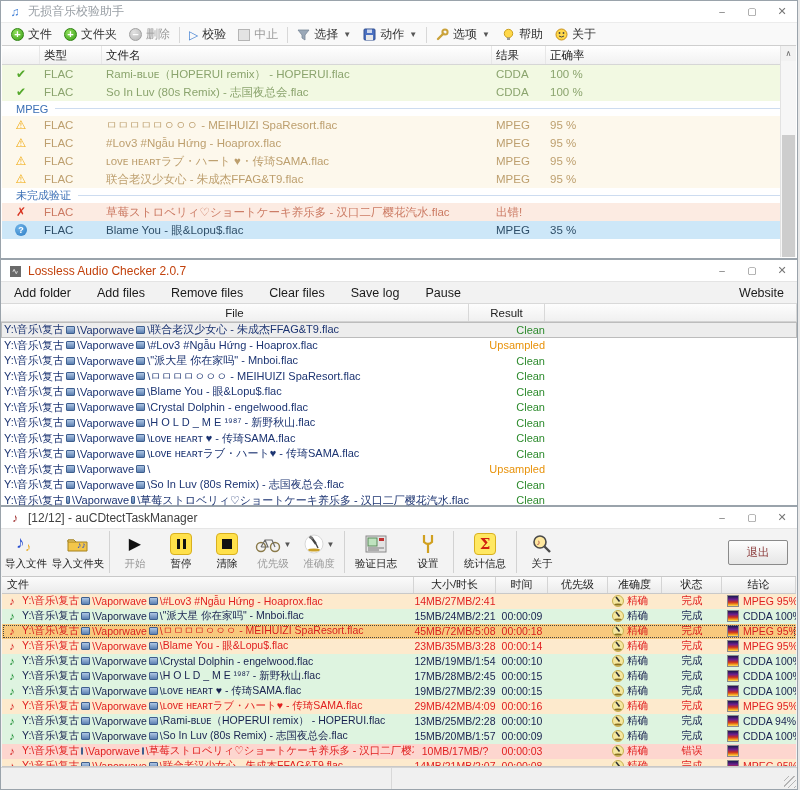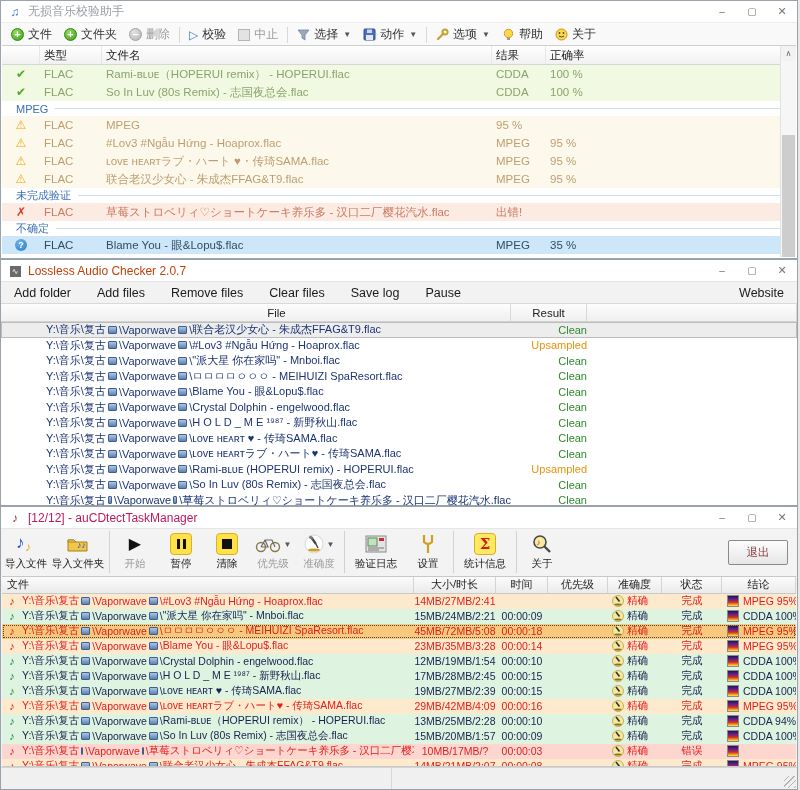--- a/index.html
+++ b/index.html
@@ -40,21 +40,21 @@
   .grouphdr{height:15px;display:flex;align-items:center;padding-left:14px;font-size:11px;color:#3b6fb5;}
   .grouphdr .gline{flex:1;height:1px;background:#cddcf0;margin:0 8px 0 7px;}
   #w1scroll{position:absolute;top:0;right:0;width:15px;bottom:0;background:#f6f6f6;border-left:1px solid #e2e2e2;}
   #w1scroll .sarrow{height:15px;display:flex;align-items:center;justify-content:center;font-size:8px;color:#666;background:#f2f2f2;}
   #w1scroll .sthumb{position:absolute;left:1px;right:1px;top:42%;bottom:0;background:#cdcdcd;}
   
   #win2{top:259px;height:247px;}
   #w2menubar{height:21px;display:flex;align-items:center;background:#f2f2f2;border-top:1px solid #e4e4e4;border-bottom:1px solid #d9d9d9;font-size:12.5px;color:#1a1a1a;}
   .w2menu{padding:0 13px;height:100%;display:flex;align-items:center;}
   .w2menu.right{margin-left:auto;}
-  .w2grid{display:grid;grid-template-columns:468px 76px 1fr;padding-left:42px;}
+  .w2grid{display:grid;grid-template-columns:468px 76px 1fr;}
   #w2header{height:17px;background:linear-gradient(#fdfdfd,#f0f0f0);border-bottom:1px solid #d2d2d2;font-size:11.5px;align-items:center;}
   #w2header div{display:flex;justify-content:center;align-items:center;height:100%;border-right:1px solid #d8d8d8;box-sizing:border-box;}
   .w2row{height:15.5px;font-size:11px;align-items:center;color:#1c3472;}
   .w2row .fcell{display:flex;align-items:center;white-space:nowrap;overflow:hidden;padding-left:3px;}
   .w2row .rcell{text-align:right;}
   .w2row.selected{background:#ededed;box-shadow:inset 0 0 0 1px #bcbcbc;}
   .res-clean{color:#2e8b2e;}
   .res-upsampled{color:#e8920a;}
   .drive-ico{display:inline-block;width:9px;height:8px;margin:0 2px;background:linear-gradient(#aec6e4,#5d81b2);border:1px solid #3f5f8e;border-radius:1px;box-sizing:border-box;}
   
@@ -208,20 +208,21 @@
           </div>
           <div class="grouphdr">
             <span>MPEG</span>
             <span class="gline"></span>
           </div>
           <div class="w1grid w1row row-warn">
             <div class="sicon">
               <span class="g-warn">⚠</span>
             </div>
             <div>FLAC</div>
+            <div>ㅁㅁㅁㅁㅁㅇㅇㅇ - MEIHUIZI SpaResort.flac</div>
             <div>MPEG</div>
             <div>95 %</div>
           </div>
           <div class="w1grid w1row row-warn">
             <div class="sicon">
               <span class="g-warn">⚠</span>
             </div>
             <div>FLAC</div>
             <div>#Lov3 #Ngẫu Hứng - Hoaprox.flac</div>
             <div>MPEG</div>
@@ -250,24 +251,20 @@
             <span class="gline"></span>
           </div>
           <div class="w1grid w1row row-error">
             <div class="sicon">
               <span class="g-error">✗</span>
             </div>
             <div>FLAC</div>
             <div>草莓ストロベリィ♡ショートケーキ养乐多 - 汉口二厂樱花汽水.flac</div>
             <div>出错!</div>
             <div></div>
-          </div>
-          <div class="grouphdr">
-            <span>不确定</span>
-            <span class="gline"></span>
           </div>
           <div class="w1grid w1row row-unknown">
             <div class="sicon">
               <span class="g-unknown">?</span>
             </div>
             <div>FLAC</div>
             <div>Blame You - 眼&amp;Lopu$.flac</div>
             <div>MPEG</div>
             <div>35 %</div>
           </div>
@@ -412,21 +409,20 @@
           <div class="rcell res-clean">Clean</div>
           <div></div>
         </div>
         <div class="w2grid w2row">
           <div class="fcell">
             <span>Y:\音乐\复古</span>
             <span class="drive-ico"></span>
             <span>\Vaporwave</span>
             <span class="drive-ico"></span>
             <span>\</span>
-            <span>Rami-ʙʟᴜᴇ (HOPERUI remix)  - HOPERUI.flac</span>
           </div>
           <div class="rcell res-upsampled">Upsampled</div>
           <div></div>
         </div>
         <div class="w2grid w2row">
           <div class="fcell">
             <span>Y:\音乐\复古</span>
             <span class="drive-ico"></span>
             <span>\Vaporwave</span>
             <span class="drive-ico"></span>
@@ -447,21 +443,21 @@
           </div>
           <div class="rcell res-clean">Clean</div>
           <div></div>
         </div>
       </div>
   </div>
 
   <div class="window" id="win3">
     <div class="titlebar">
       <span class="ticon" style="color:#a03030;">♪</span>
-      <span class="ttext" style="color:#be185d;">[12/12] - auCDtectTaskManager</span>
+      <span class="ttext" style="color:#404040;">[12/12] - auCDtectTaskManager</span>
       <div class="wincontrols">
           <div class="wbtn">–</div>
           <div class="wbtn">▢</div>
           <div class="wbtn close">✕</div>
         </div>
     </div>
     <div id="w3toolbar">
       <div class="tb3btn">
           <div class="ticonbox">
             <span class="notepair">

